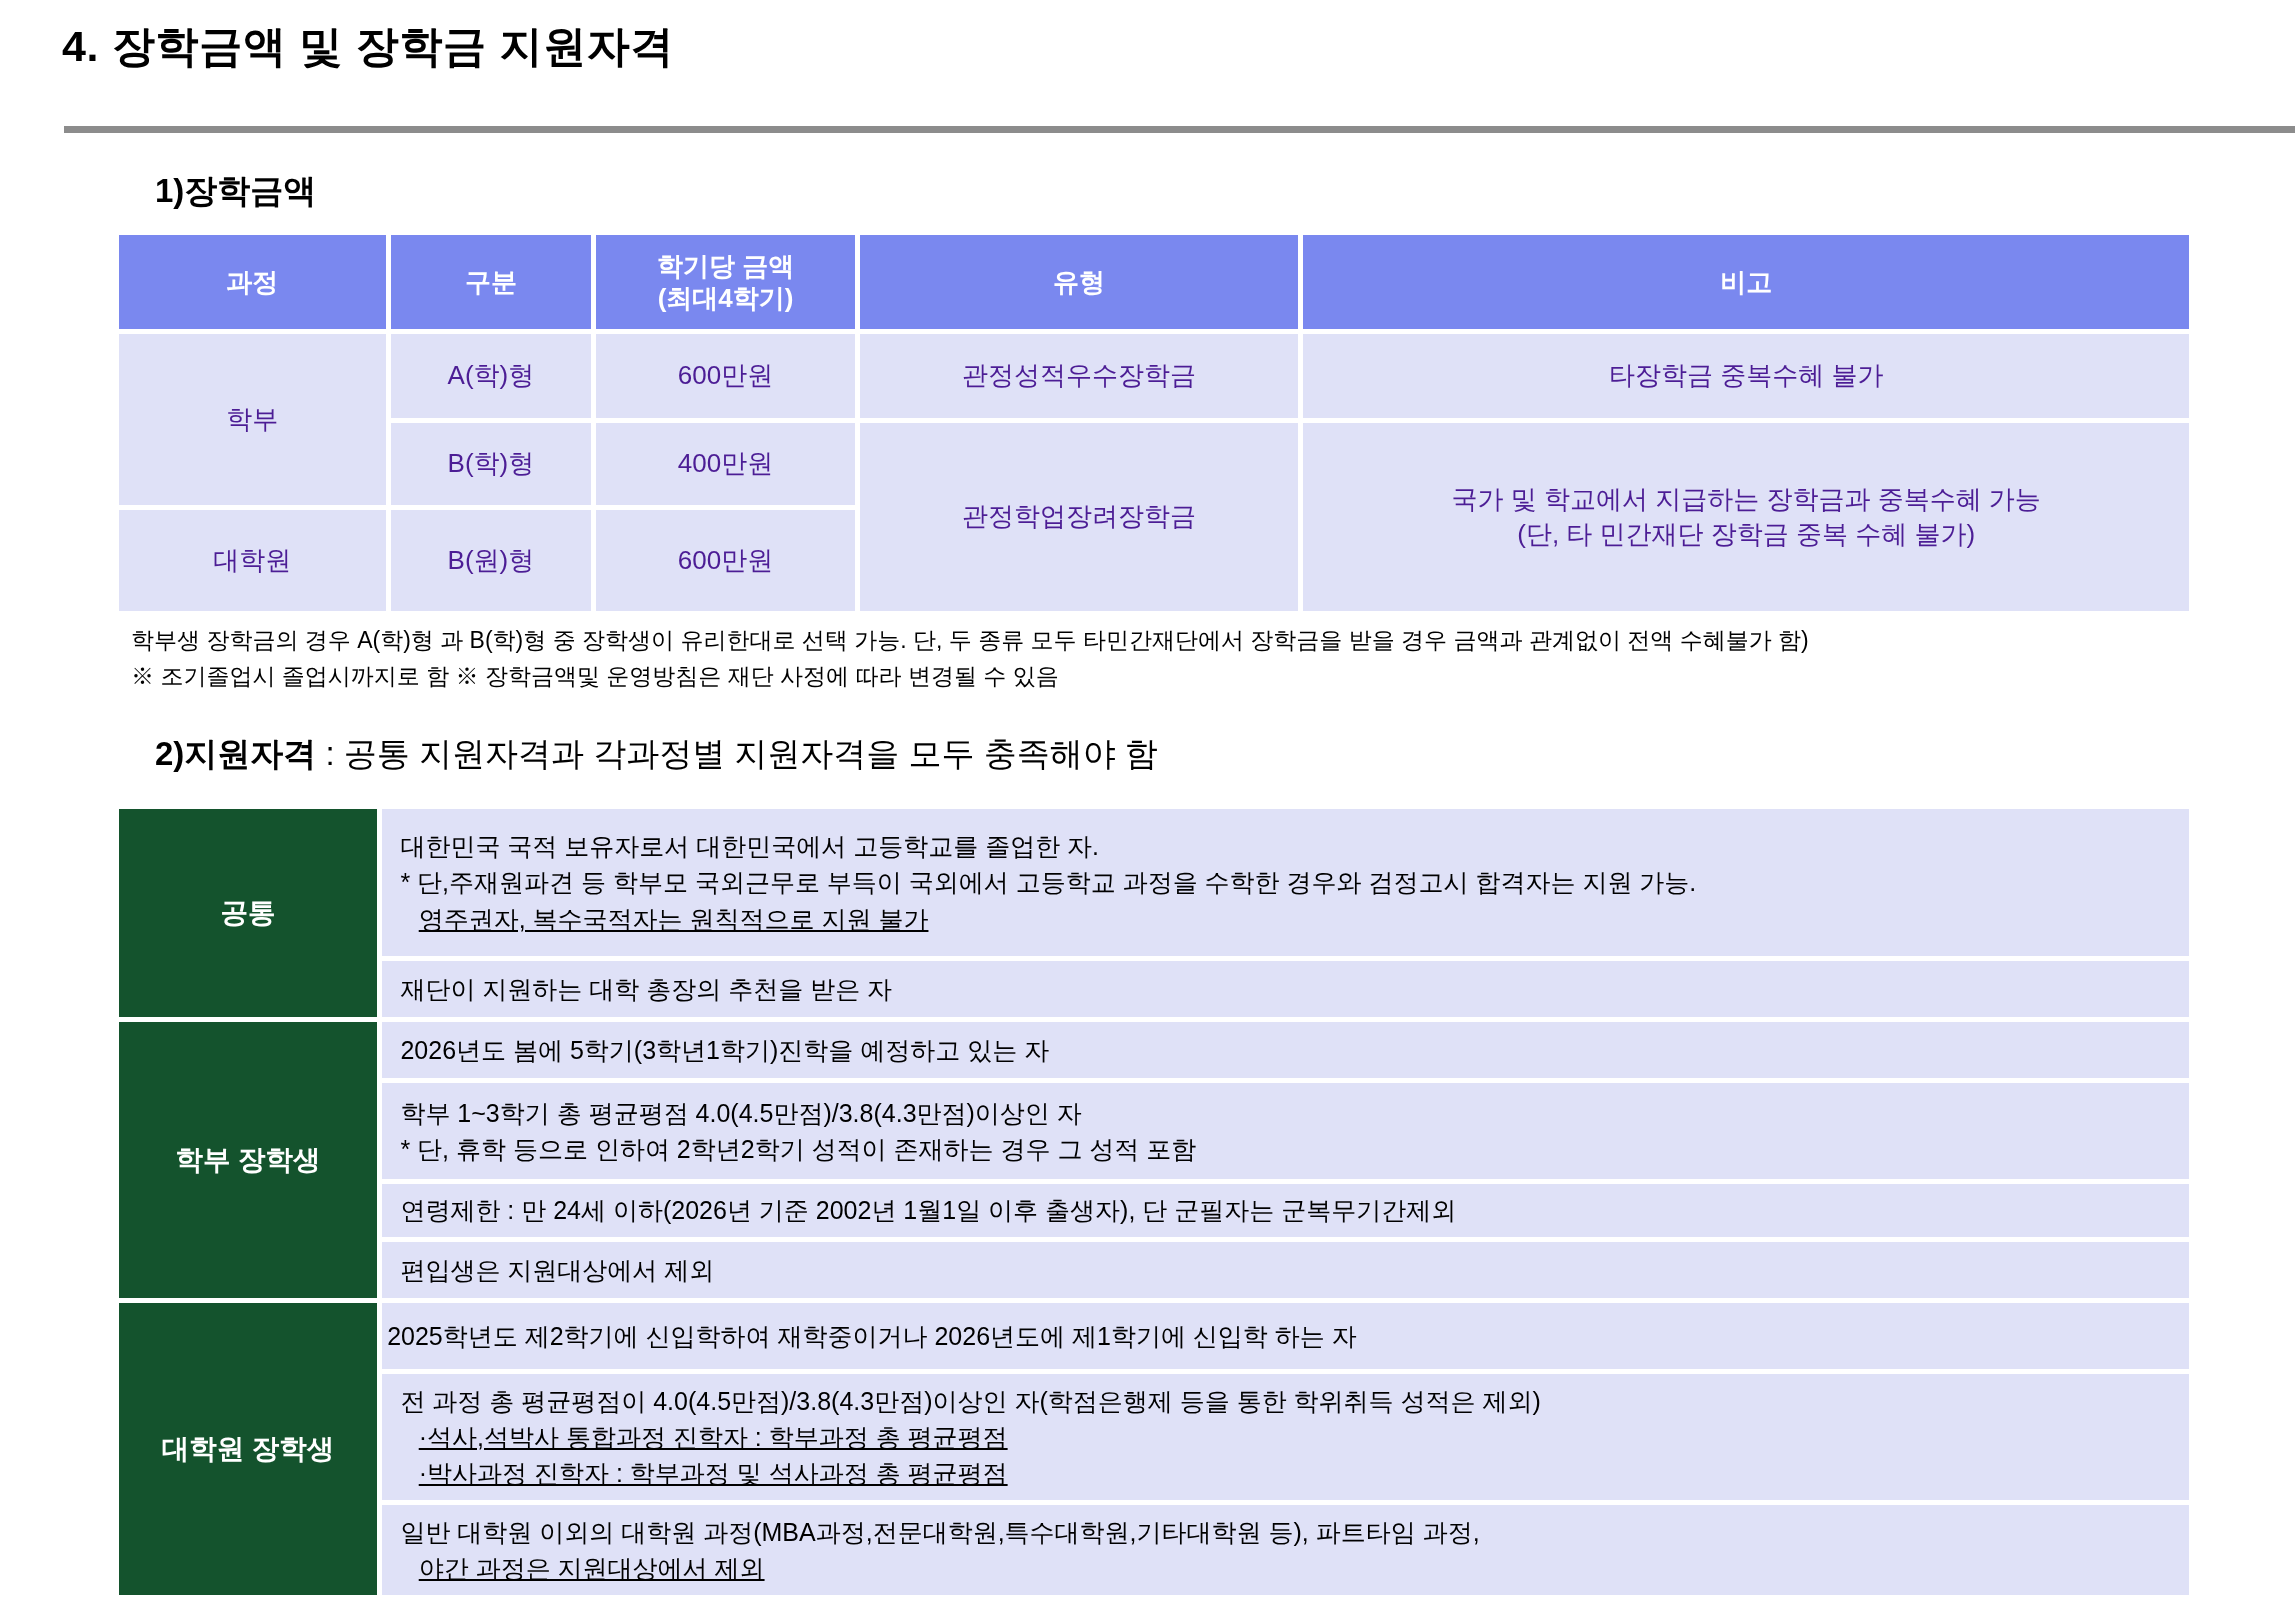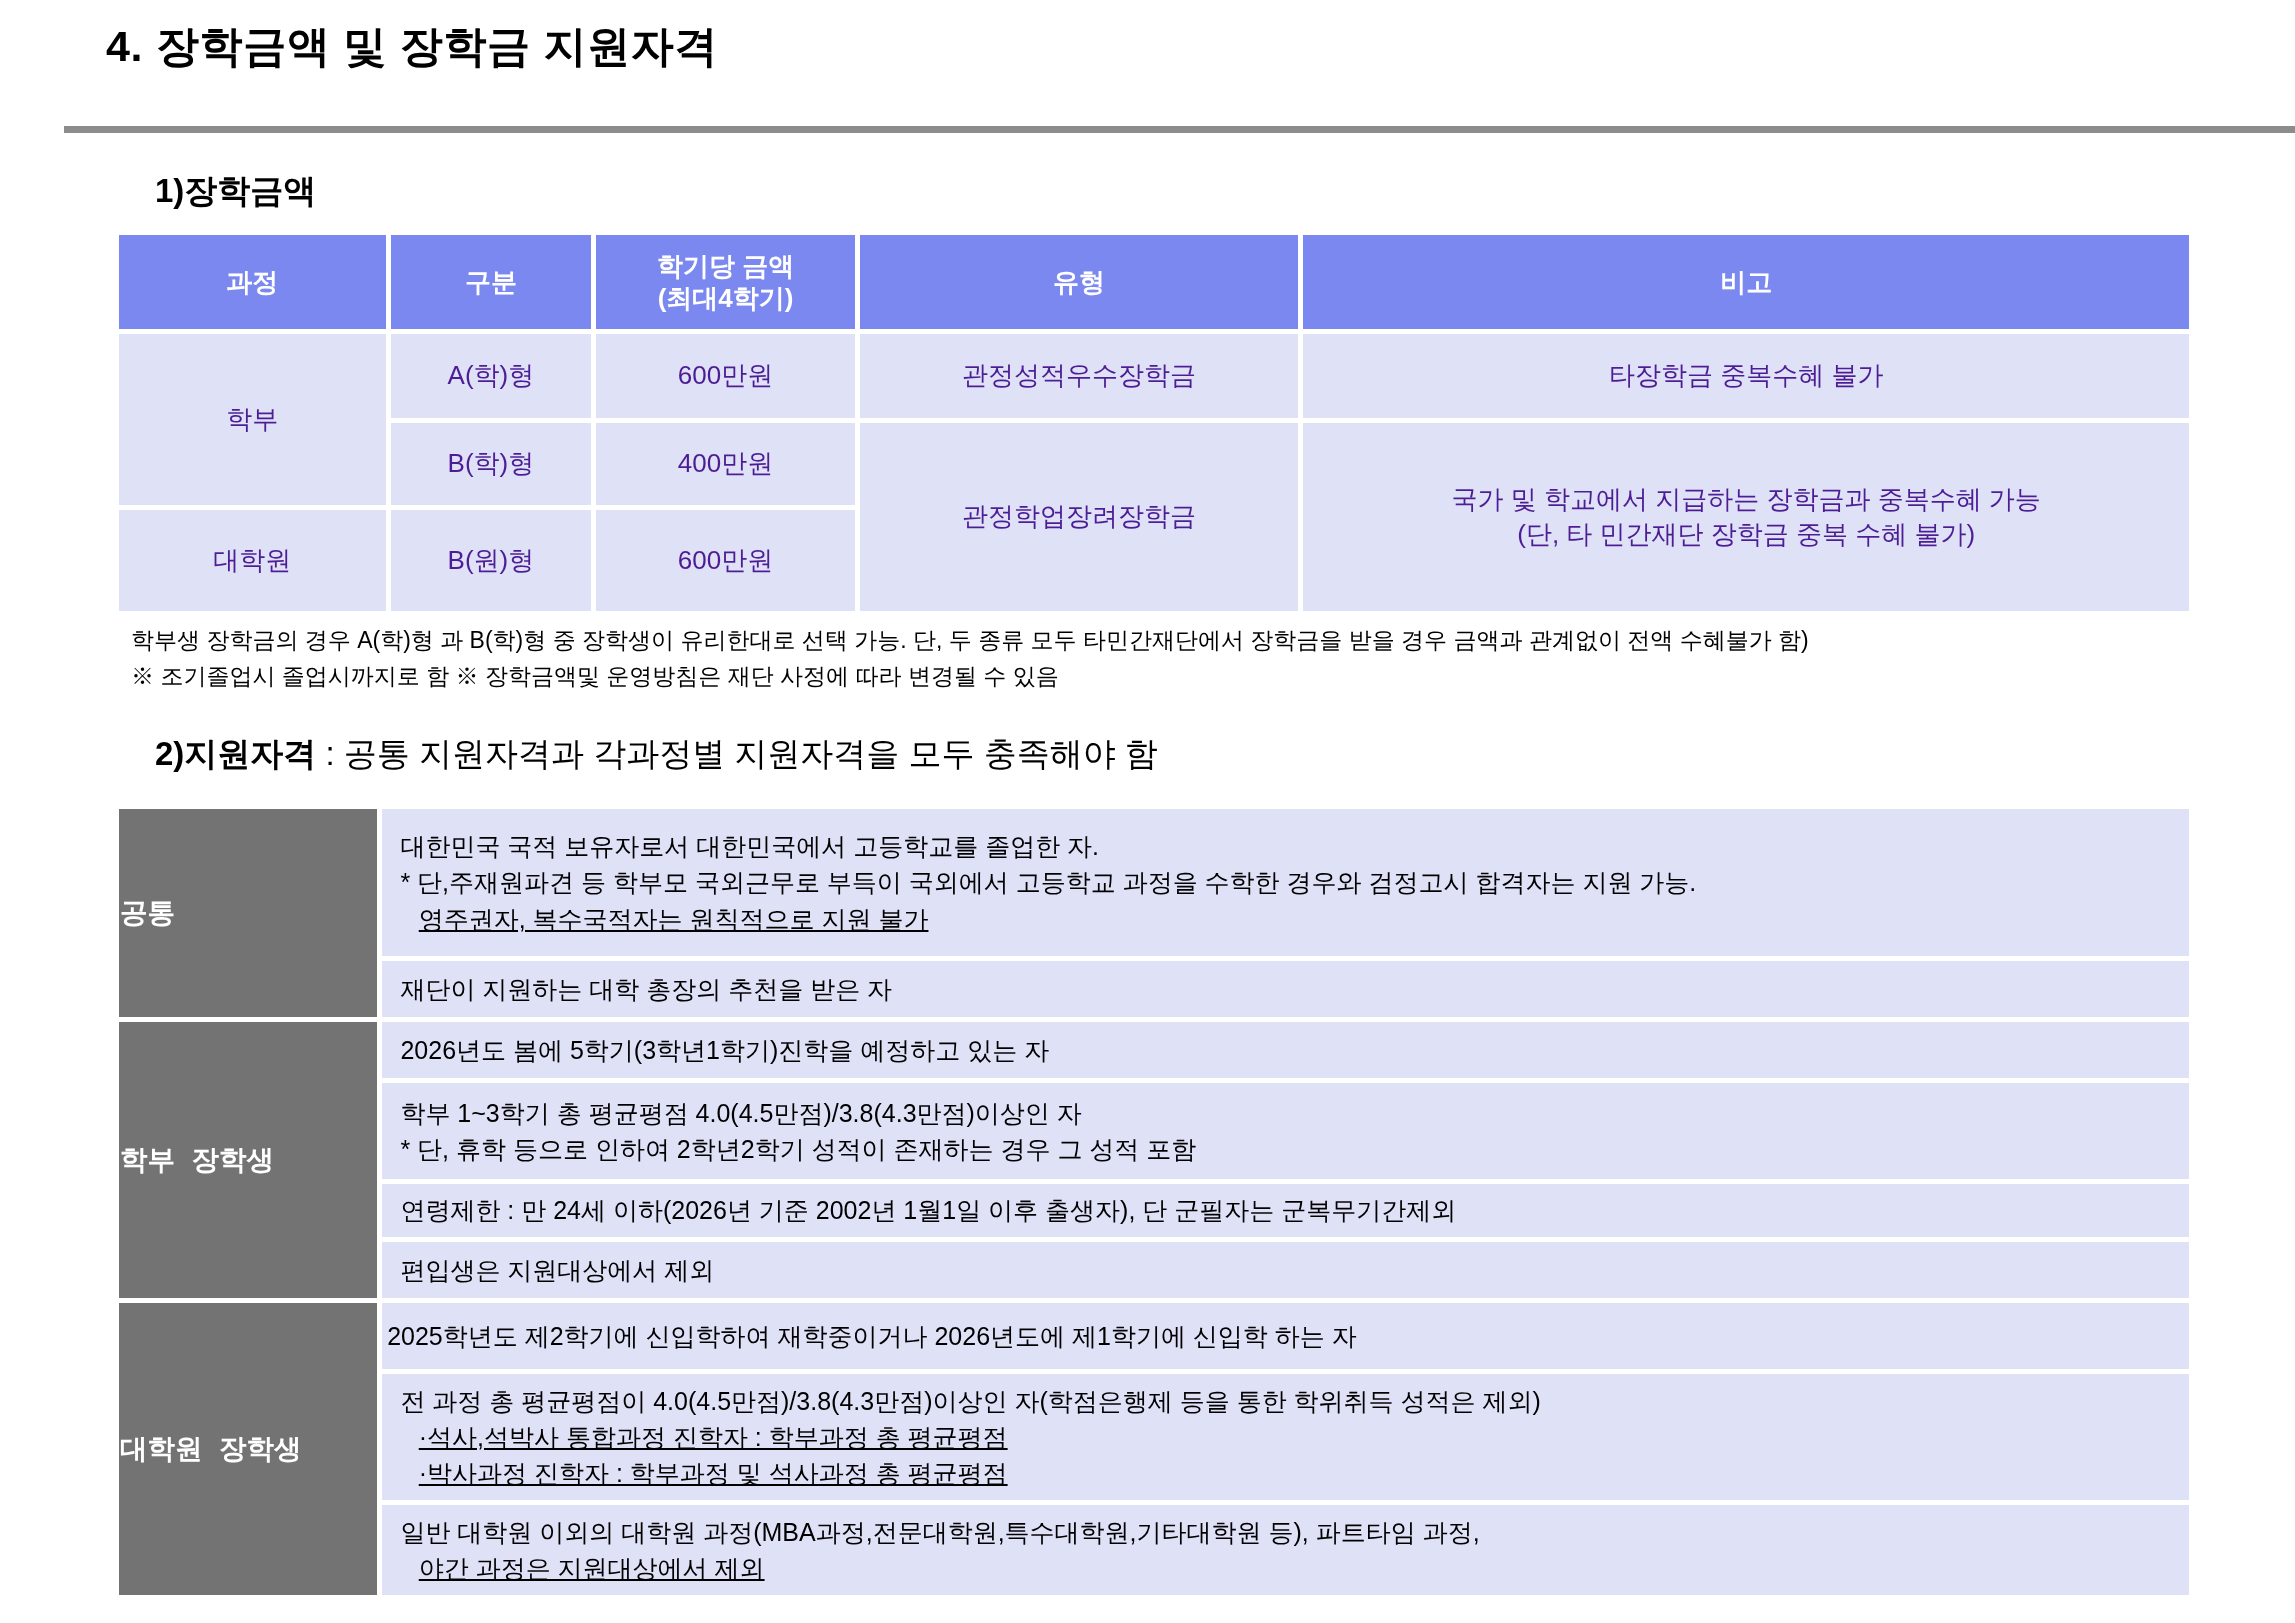--- a/index.html
+++ b/index.html
@@ -6,21 +6,21 @@
   .page {
     position:relative;
     width:2295px; height:1623px;
     background:#ffffff;
     font-family:"Liberation Sans", sans-serif;
     color:#000;
     overflow:hidden;
   }
   .doc-title {
     position:absolute; left:62px; top:18.3px;
-    font-size:43px; font-weight:bold; letter-spacing:0.7px;margin-left:44px;
+    font-size:43px; font-weight:bold; letter-spacing:0.7px;
   }
   .title-rule {
     position:absolute; left:64px; top:126px; height:6.5px;
     width:2231px; background:#8c8c8c;
   }
   .sec-heading {
     position:absolute; font-size:33px; font-weight:bold;
   }
   .sec1-heading { left:155px; top:169px; }
   .sec2-heading { left:155px; top:732px; }
@@ -45,22 +45,22 @@
     background:#dfe1f7; color:#4c1d95;
     font-size:26px; text-align:center; vertical-align:middle;
     line-height:1.35;
   }
   .cell-left {
     background:#dfe1f7; color:#000;
     font-size:25px; text-align:left; vertical-align:middle;
     padding-left:18.3px; padding-right:13px; line-height:1.45;
   }
   .glabel {
-    background:#737373; color:#ffffff;
-    font-size:27.5px; font-weight:bold; vertical-align:middle;font-family:Liberation Mono, monospace;
+    background:#14532d; color:#ffffff;
+    font-size:27.5px; font-weight:bold; text-align:center; vertical-align:middle;
   }
   .para-gap { }
   .indent-1 { padding-left:18.3px;text-decoration:underline; }
   .indent-sm { padding-left:5px; }
 
   .notes {
     position:absolute; left:131px; top:623px;
     font-size:23px; line-height:1.55; color:#000000;
   }
 </style>

